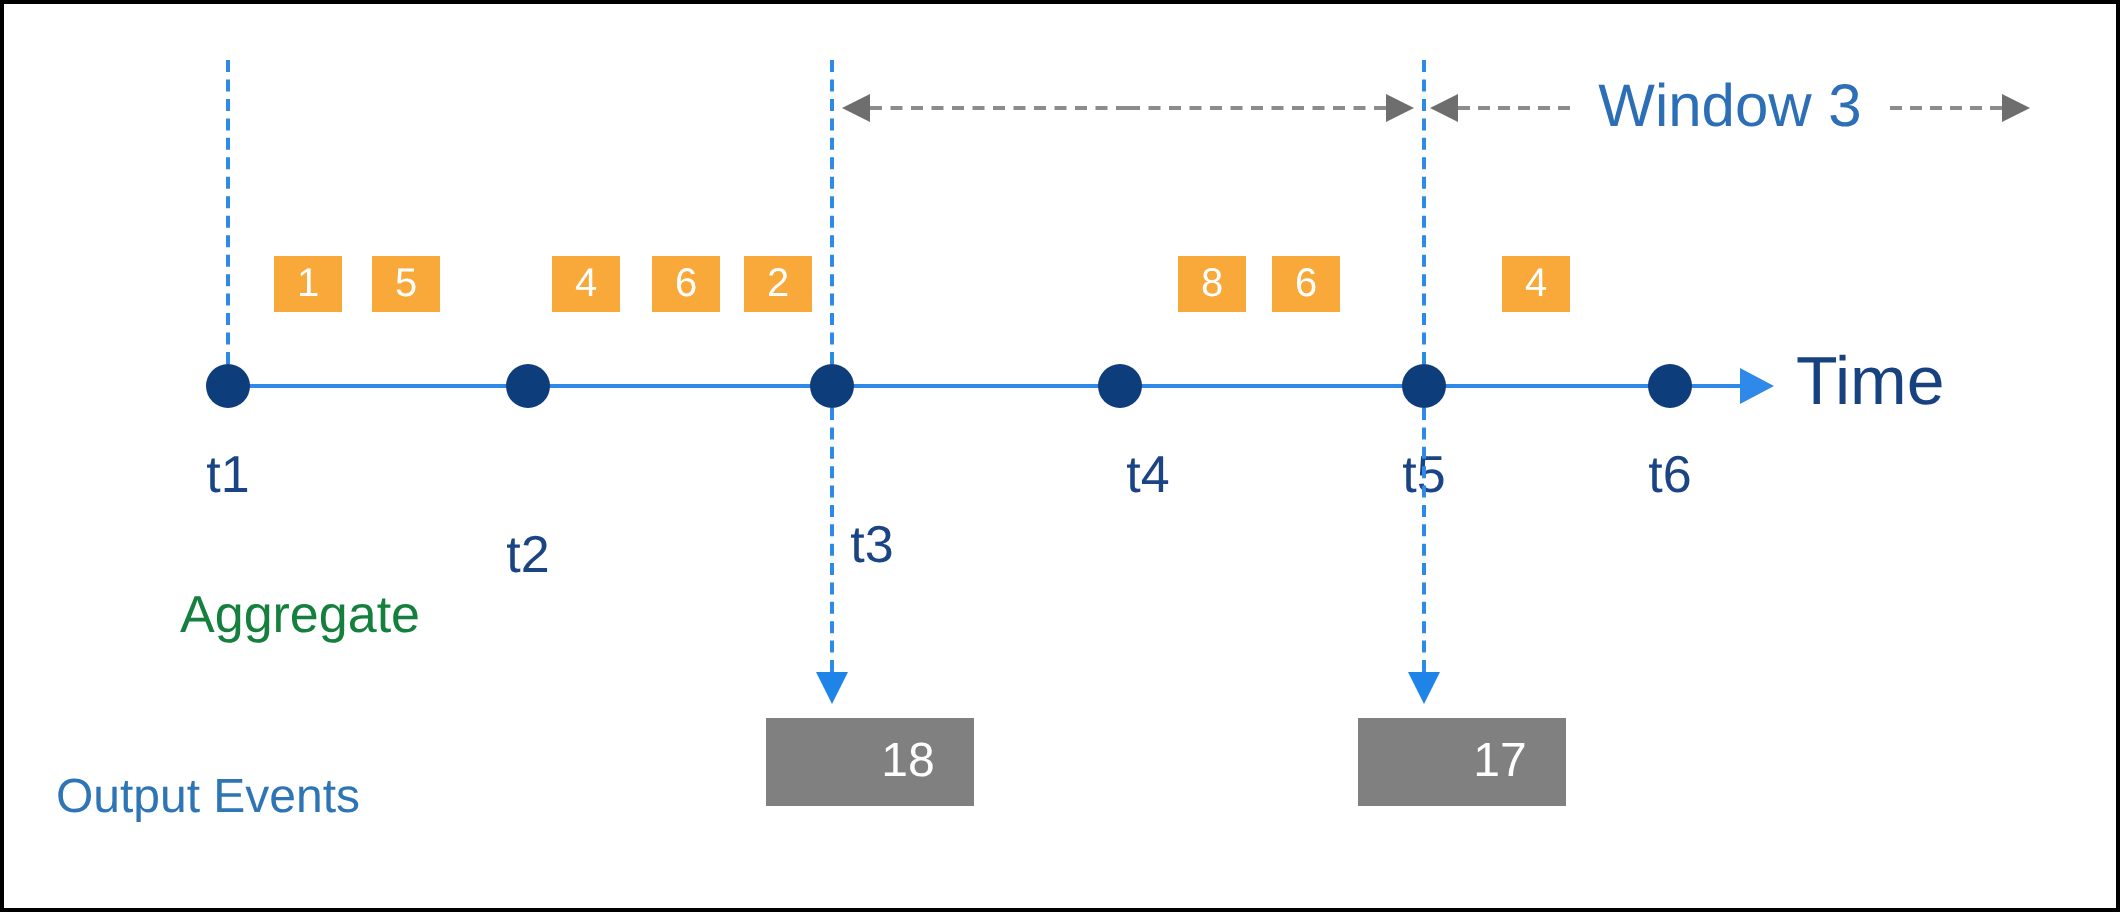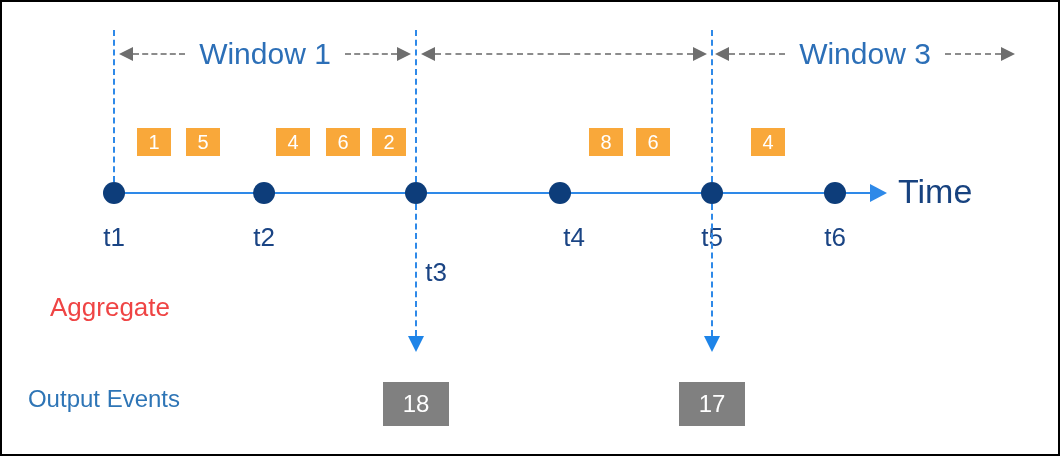--- a/index.html
+++ b/index.html
@@ -86,55 +86,48 @@
   }
   .tick-label {
     position:absolute; top:220px;
     width:60px; text-align:center;
     font-size:26px; font-weight:300; color:#1a4484;
   }
 
   
   .aggregate-label {
     position:absolute; left:8px; top:290px;
-    width:200px; text-align:center;
-    font-size:26px; font-weight:300; color:#ef4444;
+    width:200px; text-align:right;
+    font-size:26px; font-weight:300; color:#15803d;
     line-height:1.2;
   }
   .output-label {
     position:absolute; left:2px; top:383px;
     width:200px; text-align:center;
     font-size:24px; font-weight:300; color:#2e75b6;
   }
 
   
   .output-box {
-    position:absolute; top:380px;
+    position:absolute; top:357px;
     width:66px; height:44px;
     background:#808080;
     color:#ffffff; font-size:24px; font-weight:300;
-    display:flex; align-items:center; justify-content:center;
+    display:flex; align-items:center; justify-content:center;padding-left:38px;
   }
 </style>
 </head>
 <body>
 
 <div class="canvas">
 
   <div class="vline" style="left:111px; top:28px; height:152px;"></div>
   <div class="vline" style="left:413px; top:28px; height:152px;"></div>
   <div class="vline" style="left:709px; top:28px; height:152px;"></div>
 
-  <div class="window-span" style="left:117px; top:34px; width:292px;">
-    <div class="ah-left"></div>
-    <div class="wdash"></div>
-    <div class="wlabel">Window 1</div>
-    <div class="wdash"></div>
-    <div class="ah-right"></div>
-  </div>
   <div class="window-span" style="left:419px; top:34px; width:286px;">
     <div class="ah-left"></div>
     <div class="wdash"></div>
     <div class="wdash"></div>
     <div class="ah-right"></div>
   </div>
   <div class="window-span" style="left:713px; top:34px; width:300px;">
     <div class="ah-left"></div>
     <div class="wdash"></div>
     <div class="wlabel">Window 3</div>
@@ -156,21 +149,21 @@
   <div class="time-label">Time</div>
 
   <div class="dot" style="left:101px;"></div>
   <div class="dot" style="left:251px;"></div>
   <div class="dot" style="left:403px;"></div>
   <div class="dot" style="left:547px;"></div>
   <div class="dot" style="left:699px;"></div>
   <div class="dot" style="left:822px;"></div>
 
   <div class="tick-label" style="left:82px;">t1</div>
-  <div class="tick-label" style="left:232px;">t2</div>
+  <div class="tick-label" style="left:232px;margin-top:40px;">t2</div>
   <div class="tick-label" style="left:404px;margin-top:35px;">t3</div>
   <div class="tick-label" style="left:542px;">t4</div>
   <div class="tick-label" style="left:680px;">t5</div>
   <div class="tick-label" style="left:803px;">t6</div>
 
   <div class="vline" style="left:413px; top:202px; height:132px;"></div>
   <div class="down-arrowhead" style="left:406px; top:334px;"></div>
   <div class="vline" style="left:709px; top:202px; height:132px;"></div>
   <div class="down-arrowhead" style="left:702px; top:334px;"></div>
 

